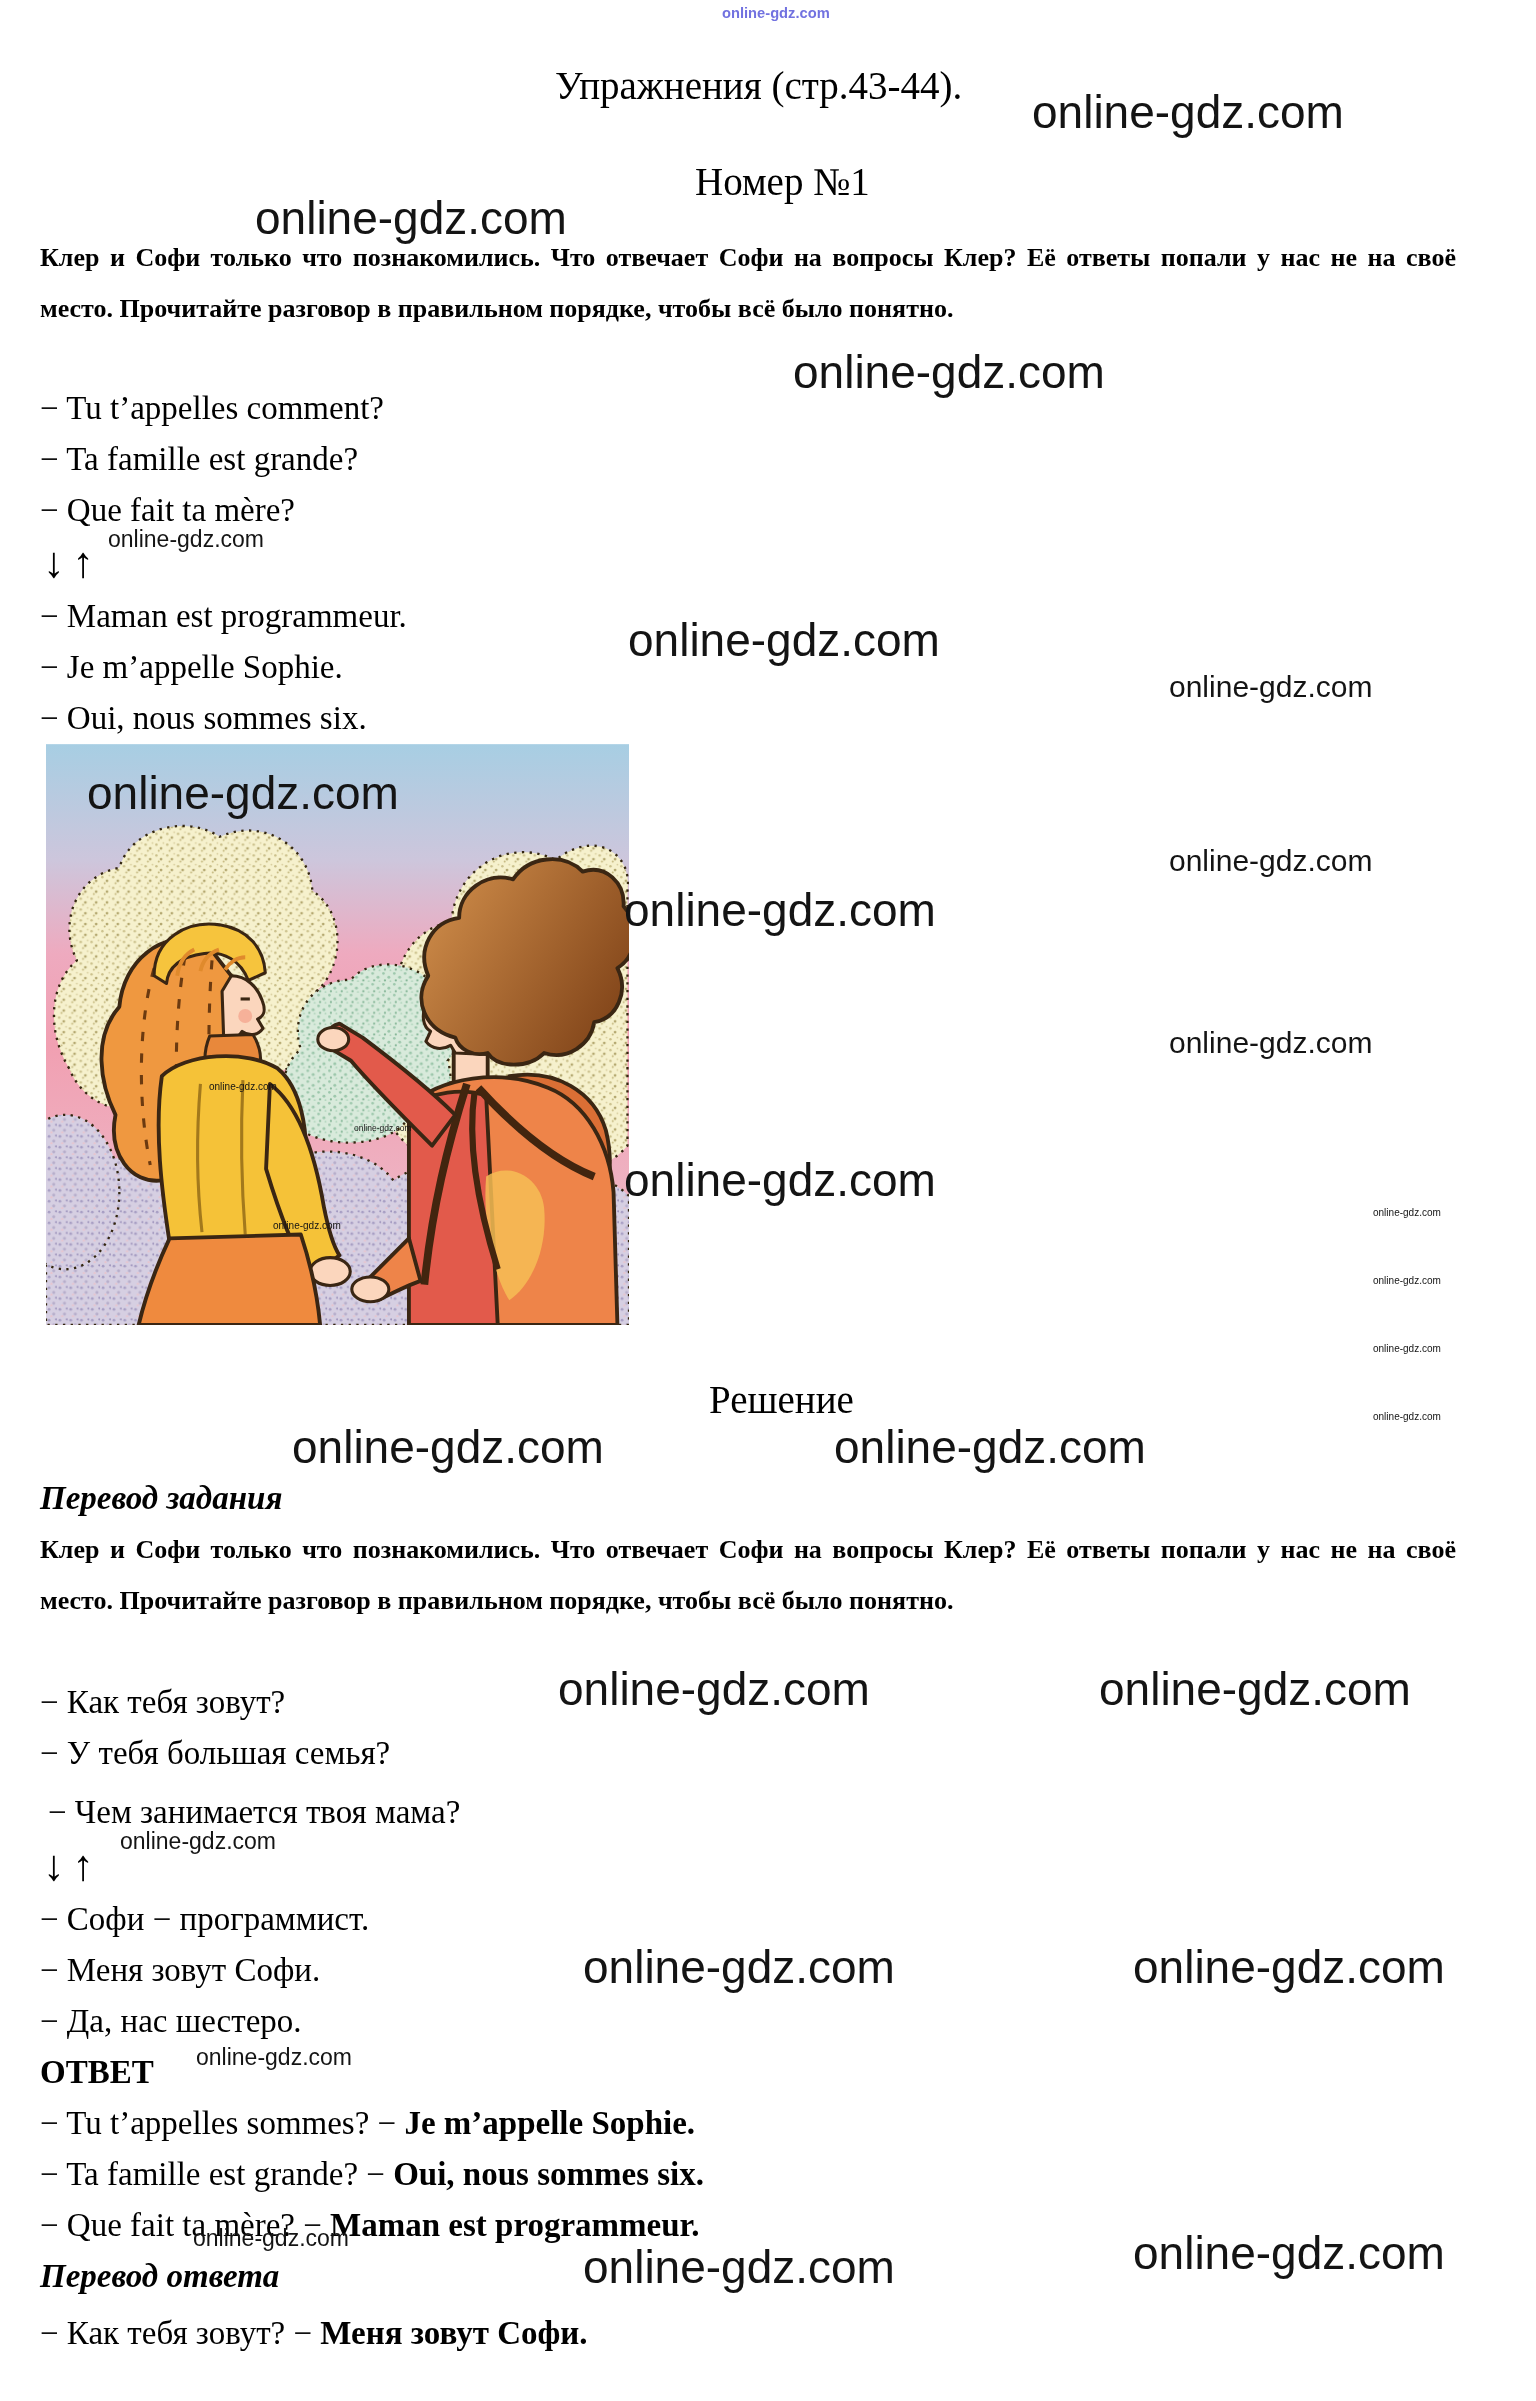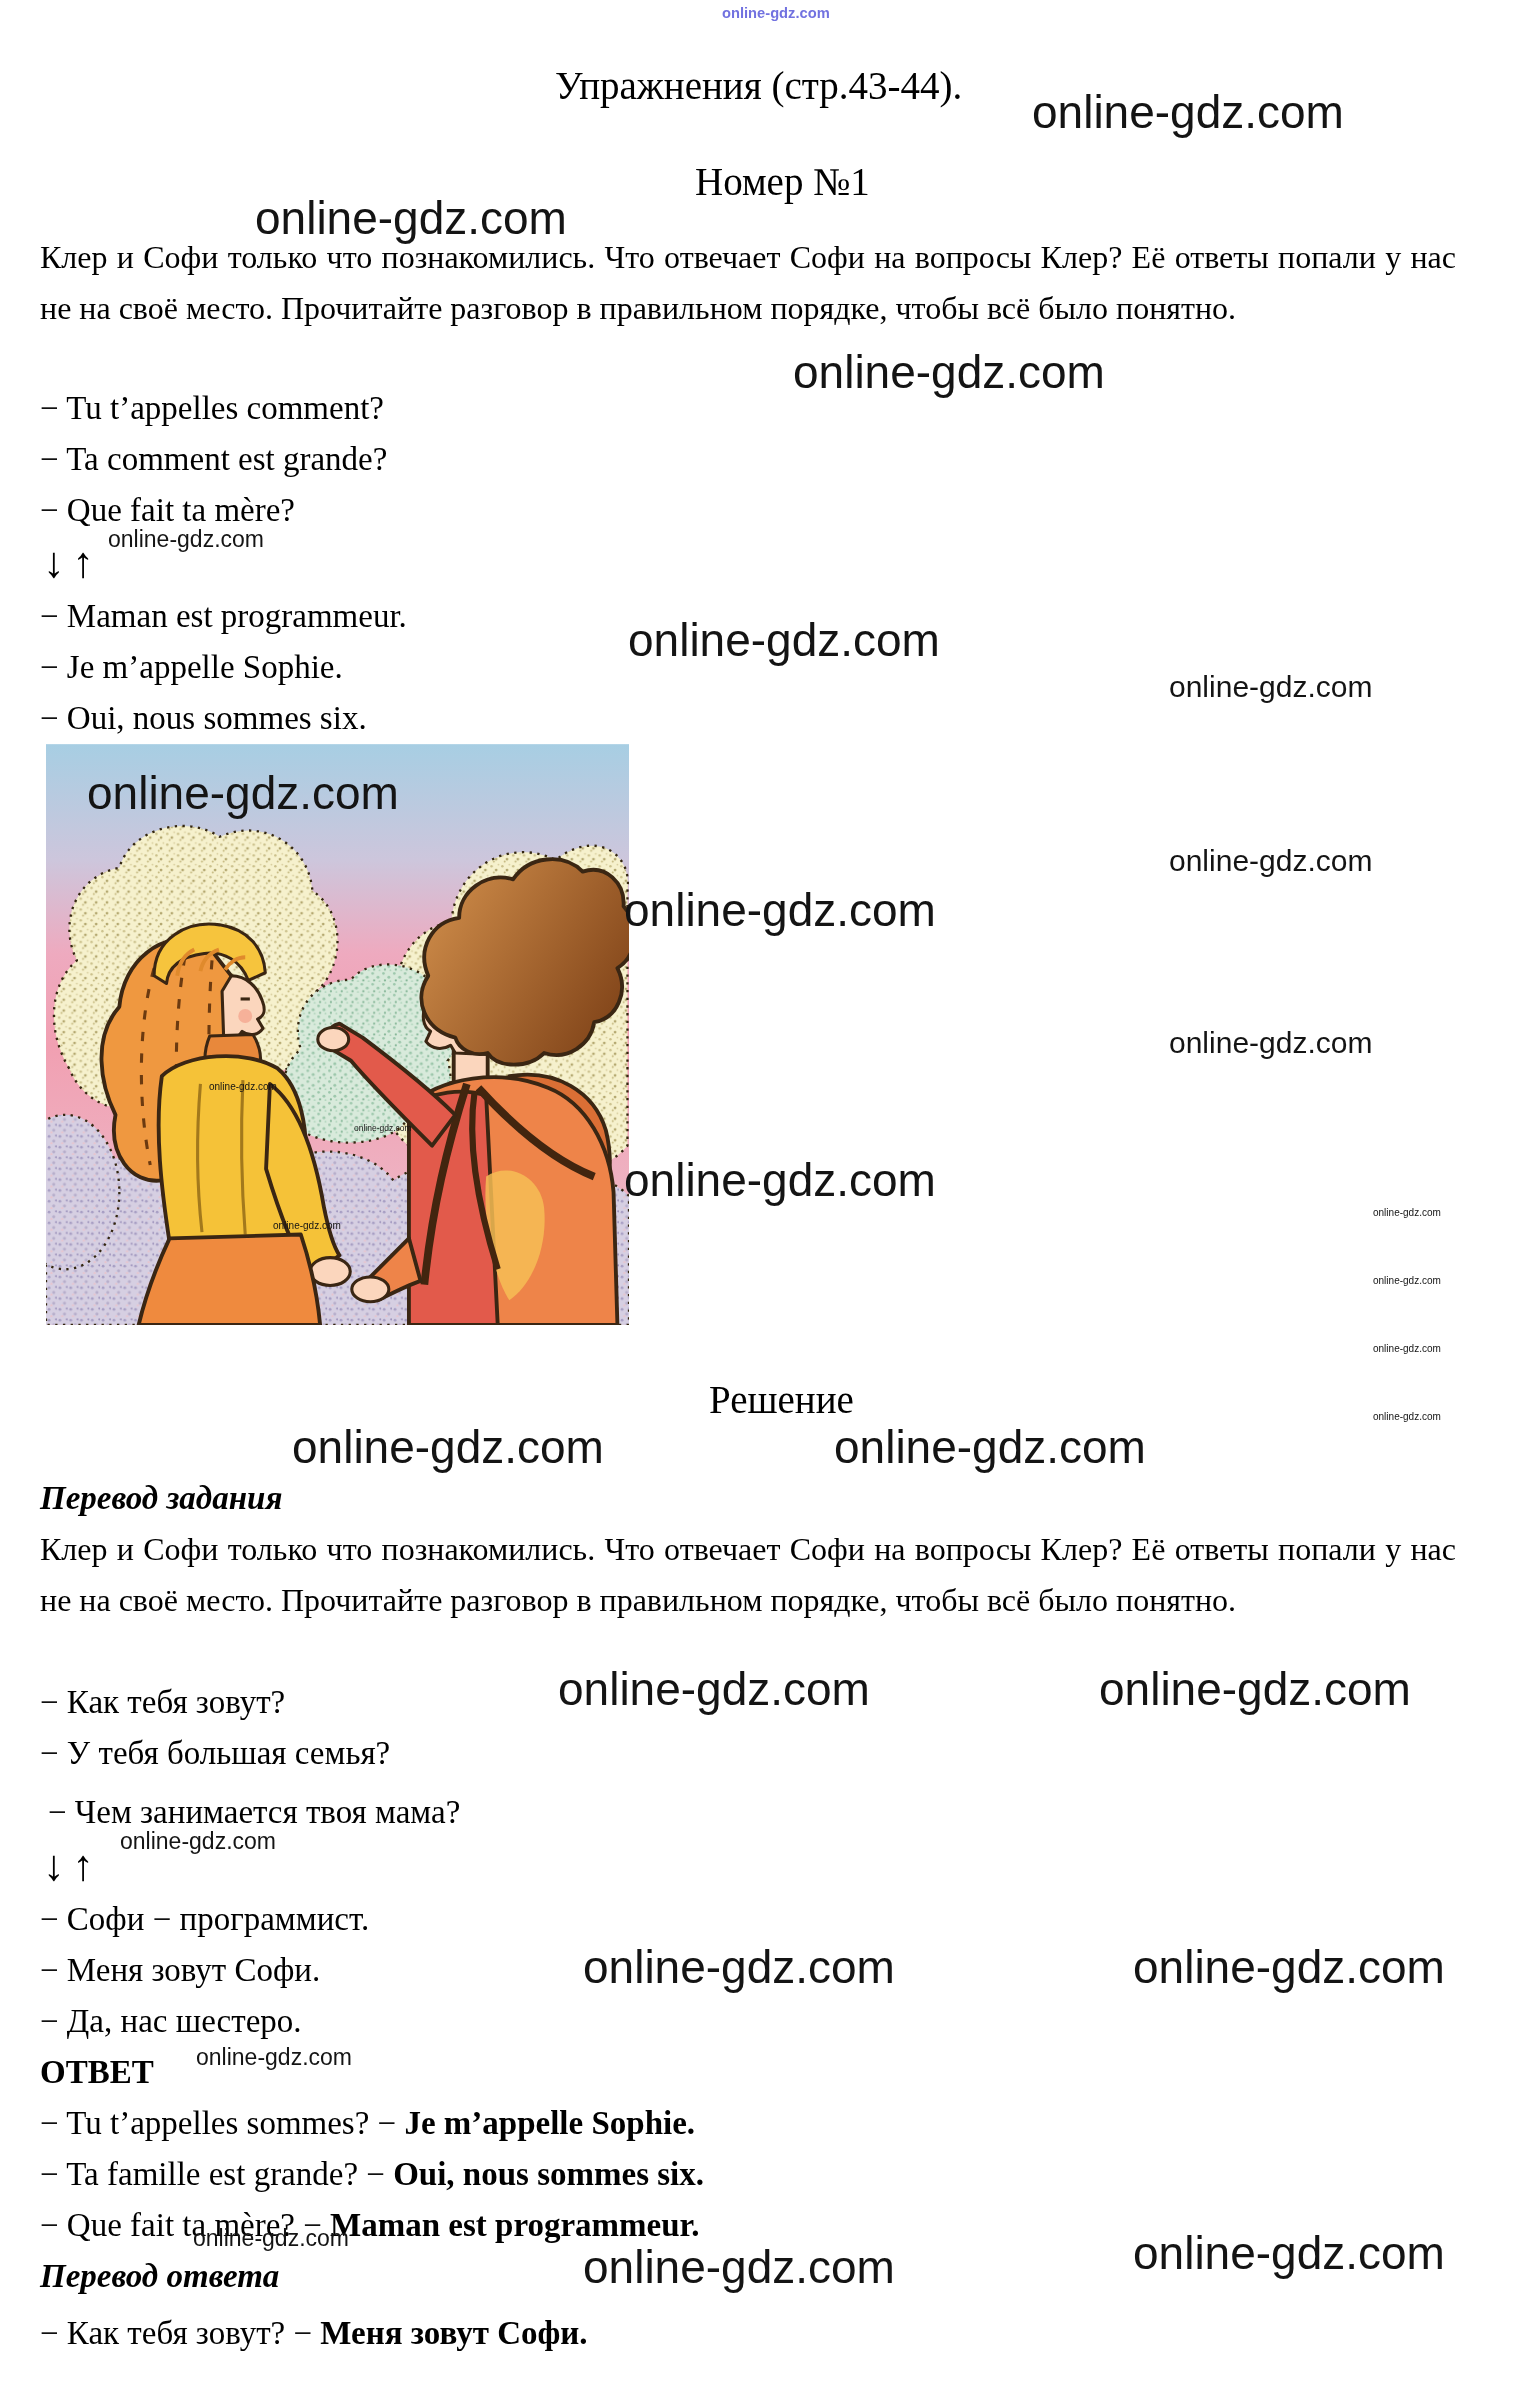--- a/index.html
+++ b/index.html
@@ -1,19 +1,19 @@
 <!DOCTYPE html>
 <html style="font-size:12.4px"><head>
 <meta charset="utf-8">
 <style>
   html,body{margin:0;padding:0;background:#ffffff;}
   .page{position:relative;width:1537px;height:2401px;background:#ffffff;overflow:hidden;
         font-family:"Liberation Serif",serif;color:#000;padding-left:43px;}
   .line{position:absolute;font-size:33px;line-height:48px;white-space:nowrap;}
-  .para{position:absolute;left:40px;width:1416px;font-size:32px;line-height:51px;text-align:justify;}
+  .para{position:absolute;left:40px;width:1416px;font-size:26px;line-height:51px;text-align:justify;font-weight:bold;}
   .center-h{position:absolute;font-size:39px;white-space:nowrap;}
   .bold{font-weight:bold;}
   .bolditalic{font-weight:bold;font-style:italic;}
   .arrows{position:absolute;font-size:43px;line-height:43px;letter-spacing:7.7px;white-space:nowrap;}
   .wm{position:absolute;font-family:"Liberation Sans",sans-serif;color:#141414;white-space:nowrap;}
   .wm-lg{font-size:46px;line-height:1;}
   .wm-md{font-size:30px;line-height:1;}
   .wm-sm{font-size:23px;line-height:1;}
   .wm-xs{font-size:10px;line-height:1;}
   .wm-top{font-size:14.7px;line-height:1;color:#7272e0;font-weight:bold;}
@@ -28,21 +28,21 @@
 
   <div class="center-h" style="left:555px;top:63px;">Упражнения (стр.43-44).</div>
   <div class="wm wm-lg" style="left:1032px;top:89px;">online-gdz.com</div>
   <div class="center-h" style="left:695px;top:159px;">Номер №1</div>
   <div class="wm wm-lg" style="left:255px;top:195px;">online-gdz.com</div>
 
   <div class="para" style="top:232px;">Клер и Софи только что познакомились. Что отвечает Софи на вопросы Клер? Её ответы попали у нас не на своё место. Прочитайте разговор в правильном порядке, чтобы всё было понятно.</div>
   <div class="wm wm-lg" style="left:793px;top:349px;">online-gdz.com</div>
 
   <div class="line" style="left:40px;top:384px;">− Tu t’appelles comment?</div>
-  <div class="line" style="left:40px;top:435px;">− Ta comment est grande?</div>
+  <div class="line" style="left:40px;top:435px;">− Ta famille est grande?</div>
   <div class="line" style="left:40px;top:486px;">− Que fait ta mère?</div>
 
   <div class="wm wm-sm" style="left:108px;top:528px;">online-gdz.com</div>
   <div class="arrows" style="left:43px;top:541px;">↓↑</div>
 
   <div class="line" style="left:40px;top:592px;">− Maman est programmeur.</div>
   <div class="line" style="left:40px;top:643px;">− Je m’appelle Sophie.</div>
   <div class="line" style="left:40px;top:694px;">− Oui, nous sommes six.</div>
 
   <div class="wm wm-lg" style="left:628px;top:617px;">online-gdz.com</div>

